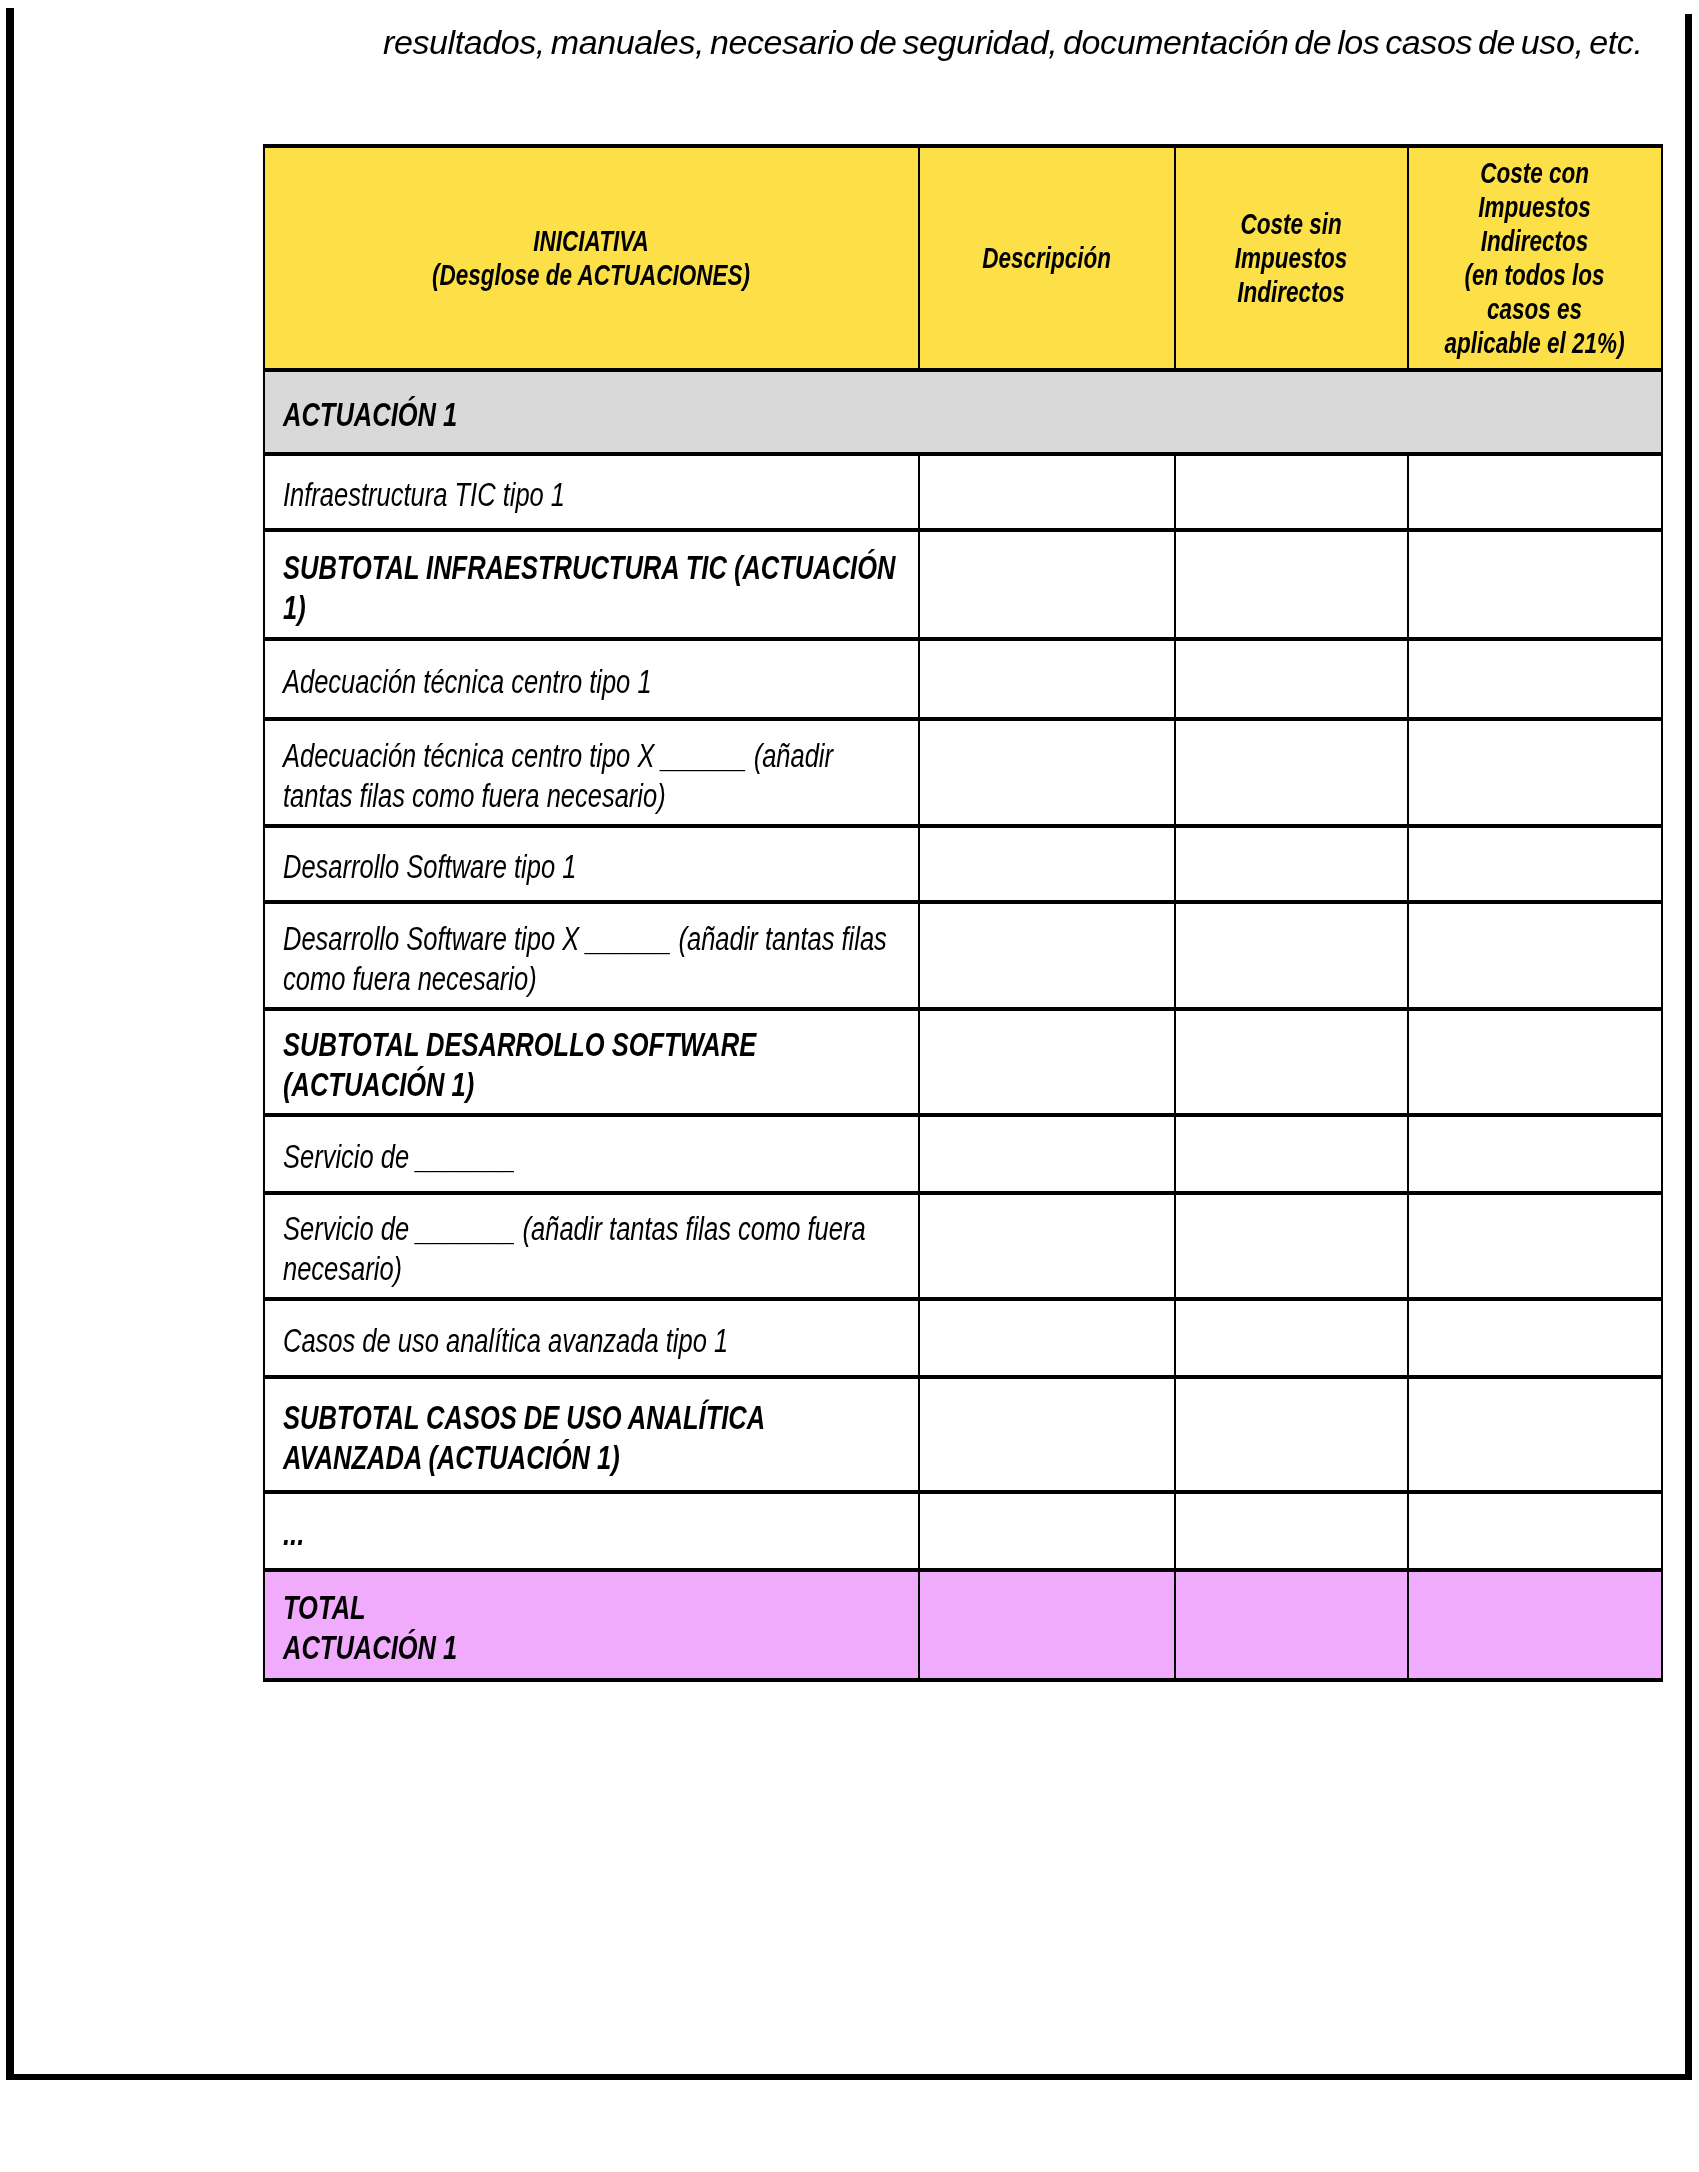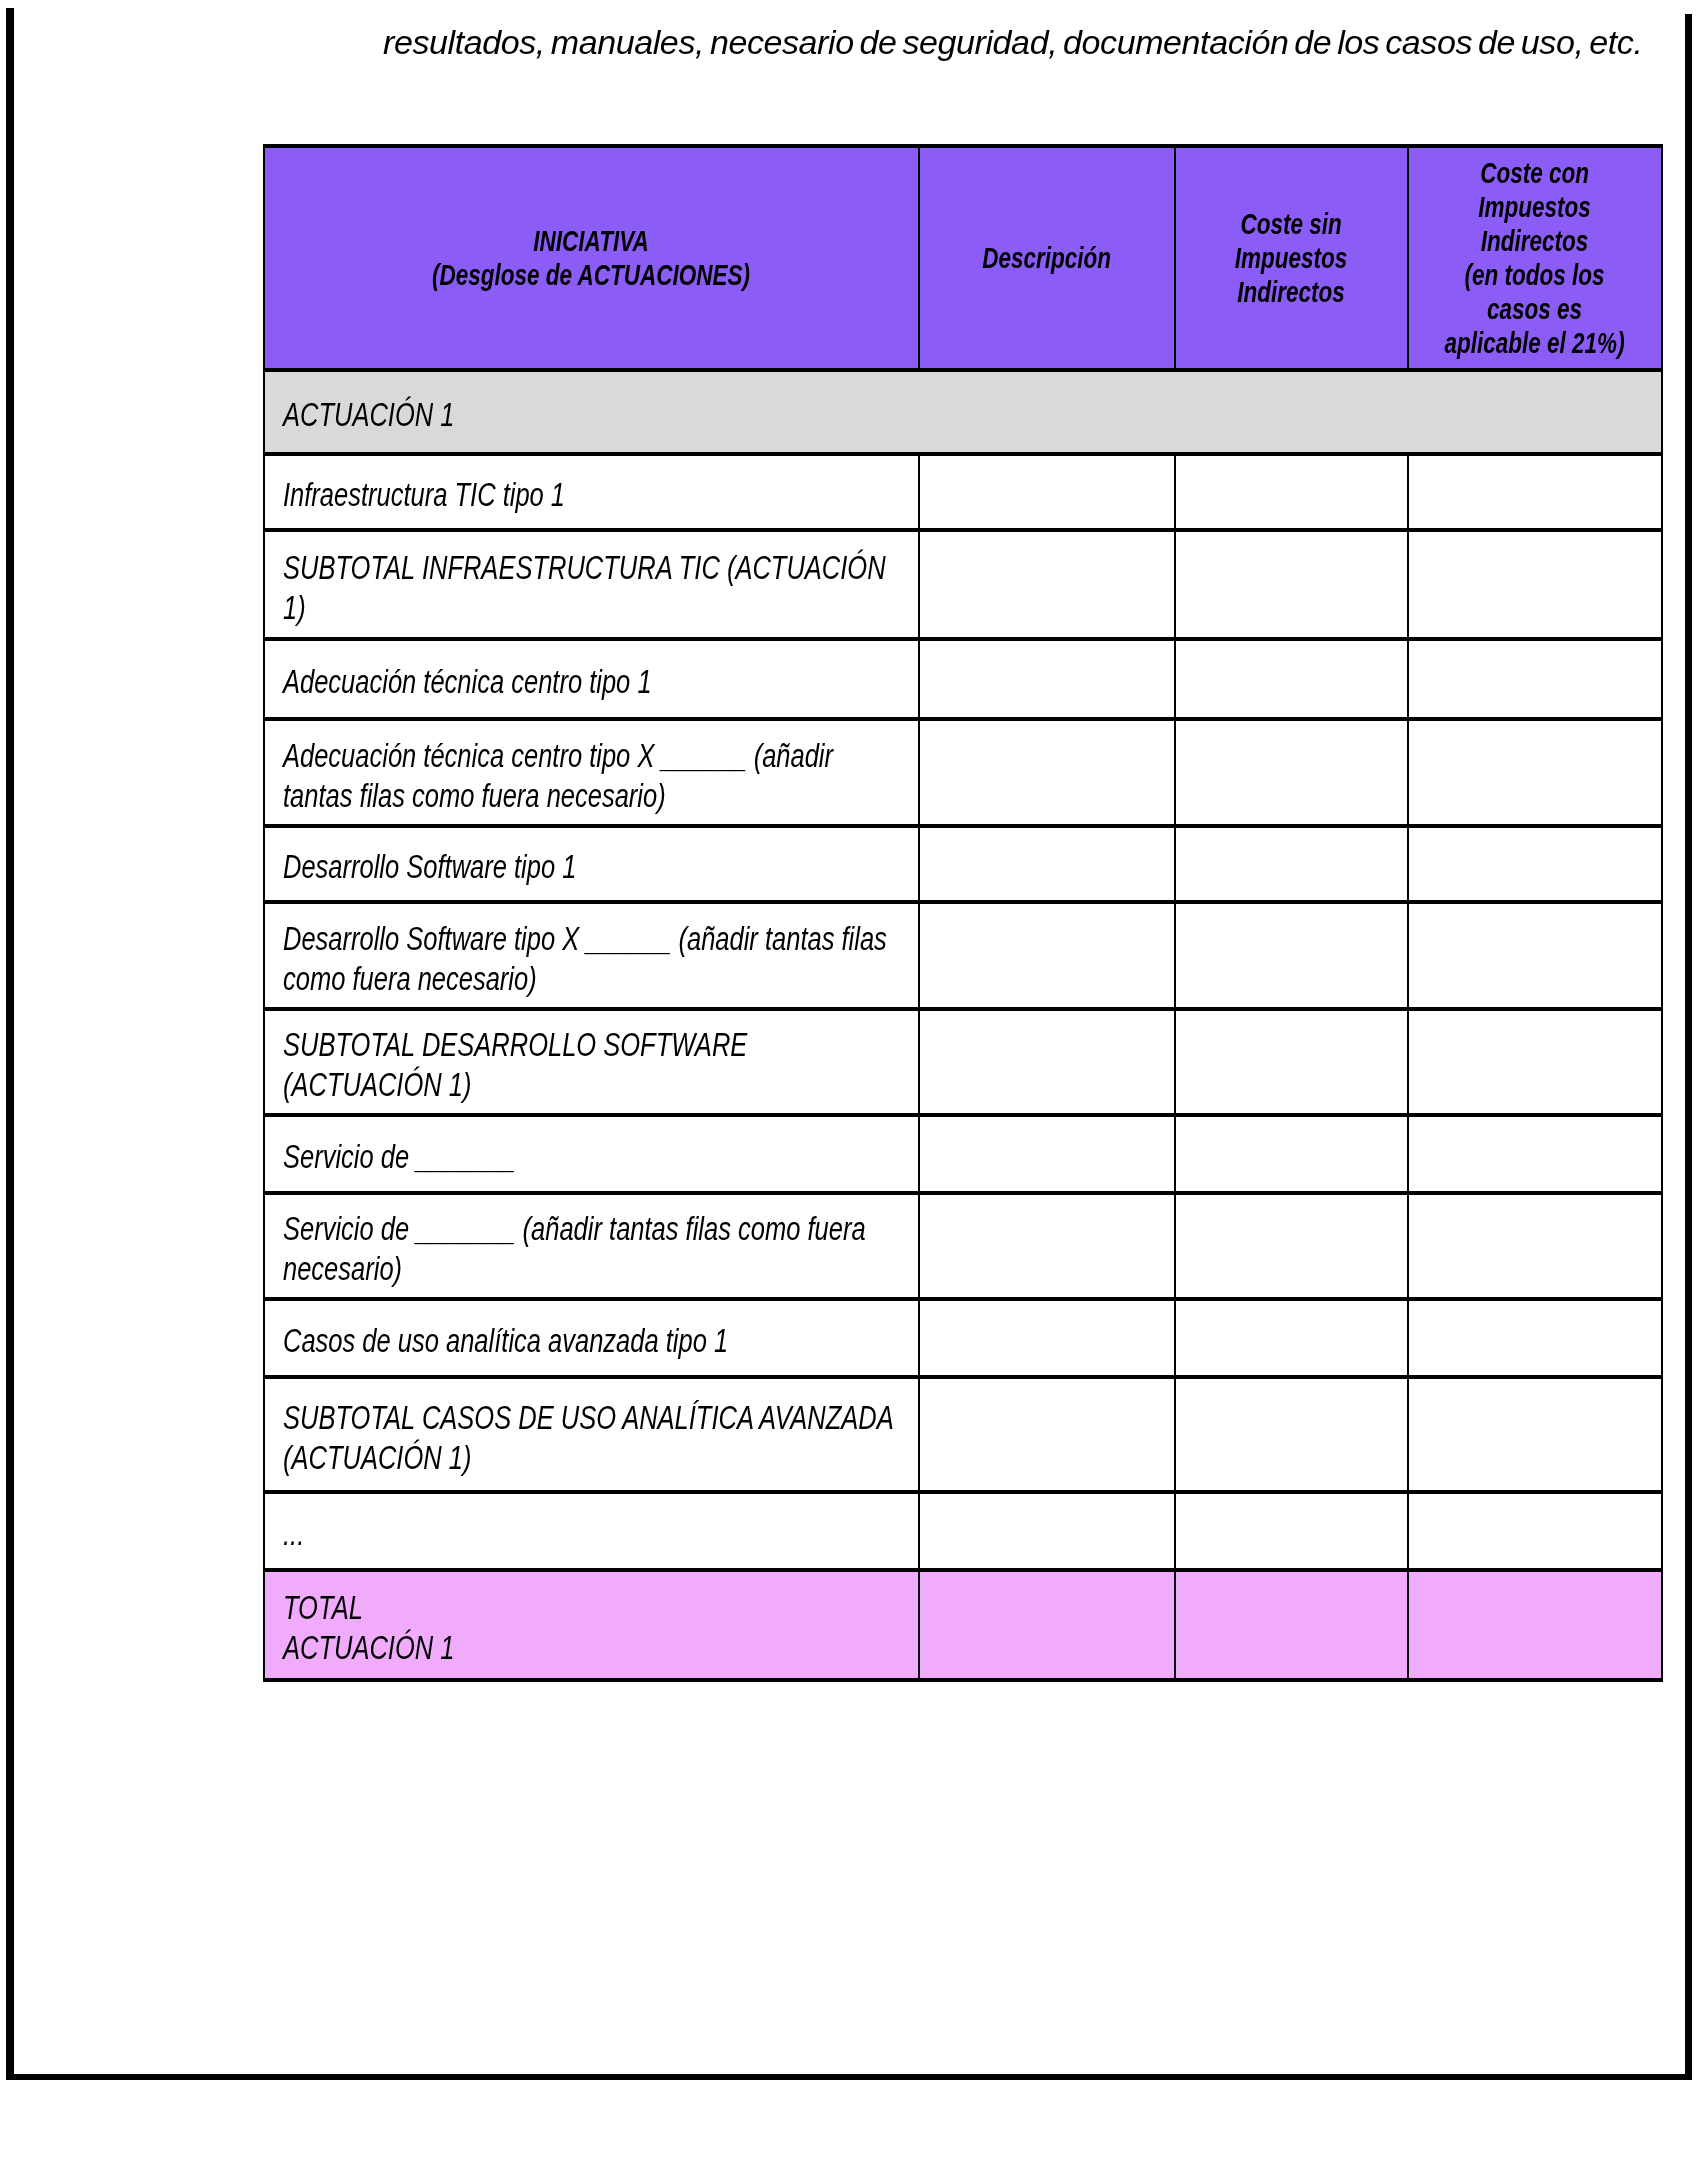--- a/index.html
+++ b/index.html
@@ -43,38 +43,38 @@
     border-bottom-width:4px;
     vertical-align:middle;
     padding:12.8px 9.6px 8px 17.6px;
     font-style:italic;
     font-size:34px;
     line-height:40px;
     text-align:left;
     overflow:hidden;
   }
   .cost th {
-    background:#8b5cf6;
+    background:#fde047;
     font-weight:bold;
     text-align:center;
     font-size:30px;
     line-height:34px;
     padding:8px 6.4px;
     border-bottom-width:4.8px;
   }
   
   .cd {
     width:133.3%;
     transform:scaleX(0.75);
     transform-origin:0 50%;
   }
   th .cd { text-align:center; }
   .pre { white-space:pre-line; }
 
-  .bold { font-weight:normal; }
+  .bold { font-weight:bold; }
   .section-row td { background:#d9d9d9; border-bottom-width:4.8px; }
   .total-row td   { background:#f0abfc; border-bottom-width:4.8px; }
 
   
   .h275{height:220px} .h105{height:84px} .h95{height:76px}
   .h97{height:78px}  .h100{height:80px} .h85{height:68px}
   .h133{height:106px}.h134{height:107px} .h135{height:108px}
   .h136{height:109px}.h137{height:110px} .h144{height:115px}
 </style>
 </head>

